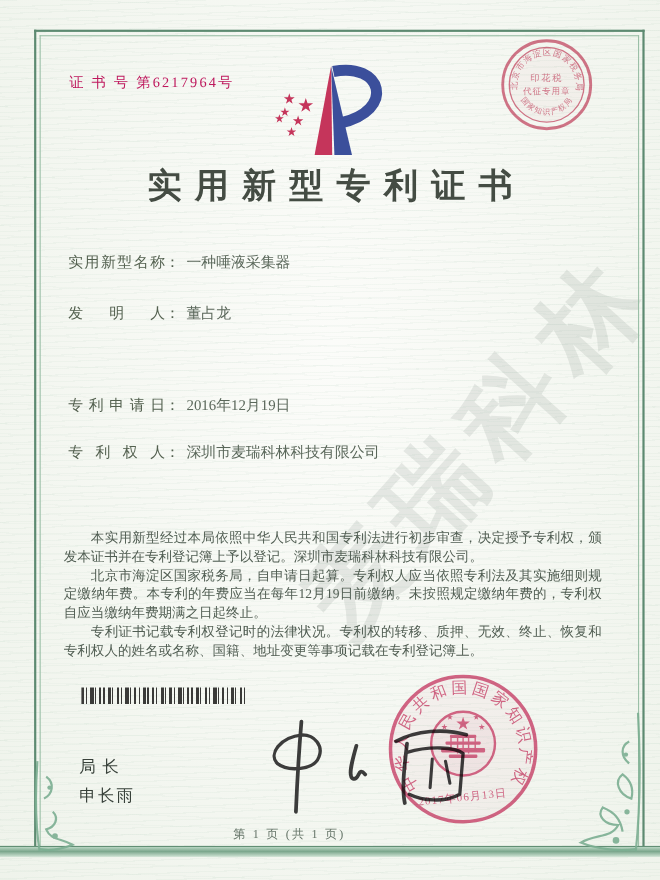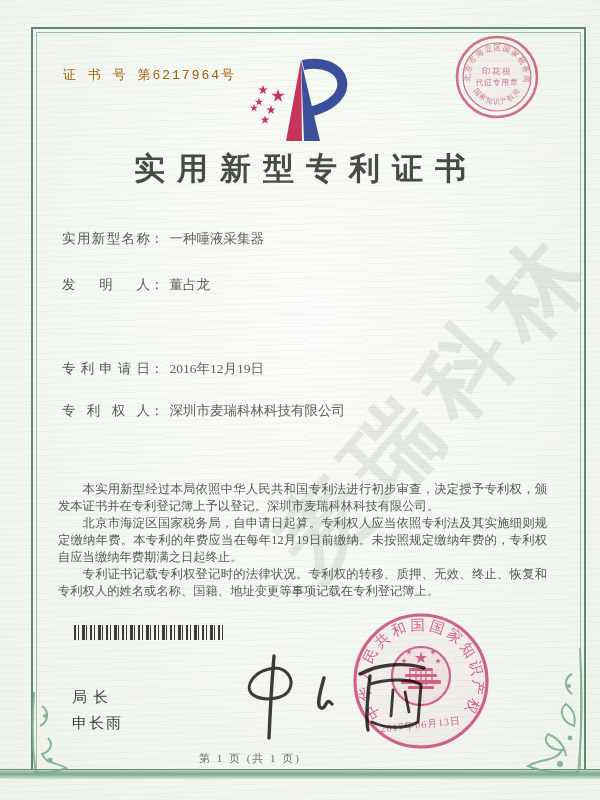--- a/index.html
+++ b/index.html
@@ -14,42 +14,42 @@
   .watermark{position:absolute;left:292px;top:500px;z-index:1;white-space:nowrap;
     transform:rotate(-48deg);transform-origin:0 50%;
     font-size:92px;letter-spacing:14px;color:rgba(95,108,98,0.13);font-weight:bold;}
   .frame{position:absolute;left:31px;top:27px;width:551px;height:741px;z-index:2;
     border:2px solid #5d8a71;border-bottom:none;}
   .frame-inner{position:absolute;left:3px;top:3px;right:3px;bottom:0;
     border:1px solid #9bbfa7;border-bottom:none;}
   .bottom-band{position:absolute;left:0;top:769px;width:600px;height:9px;z-index:2;
     background:linear-gradient(180deg,#b9d6c3 0,#7ca78d 45%,#cfe3d4 100%);
     border-top:1px solid #628f75;}
-  .cert-no{position:absolute;left:63px;top:66px;z-index:3;font-size:13px;color:#a16207;letter-spacing:2px;font-family:Liberation Mono, monospace;}
+  .cert-no{position:absolute;left:63px;top:66px;z-index:3;font-size:13px;color:#be185d;letter-spacing:2px;}
   .logo{position:absolute;left:243px;top:54px;z-index:3;}
   .title{position:absolute;left:0;top:148px;width:600px;z-index:3;text-align:center;
     font-size:31px;font-weight:bold;color:#444c43;letter-spacing:12px;text-indent:12px;font-family:Liberation Mono, monospace;}
   .field{position:absolute;left:62px;z-index:3;font-size:13.5px;color:#53604f;white-space:nowrap;}
   .flabel{display:inline-block;width:88px;text-align:justify;text-align-last:justify;}
   .fcolon{display:inline-block;margin-right:6px;}
   .fvalue{color:#5a675a;}
   .paras{position:absolute;left:58px;top:481px;width:489px;z-index:3;
     font-size:12.3px;line-height:17px;color:#505d52;text-align:justify;}
   .paras p{margin:0;text-indent:2em;}
   .barcode{position:absolute;left:74px;top:625px;width:149px;height:15px;z-index:3;filter:blur(0.4px);
     background:repeating-linear-gradient(90deg,#3a3a38 0 2px,transparent 2px 4px,#3a3a38 4px 5px,
       transparent 5px 8px,#3a3a38 8px 11px,transparent 11px 12px,#3a3a38 12px 13px,transparent 13px 16px);}
   .director{position:absolute;left:72px;top:688px;z-index:3;font-size:15px;color:#38413a;
     font-family:Liberation Mono, monospace;}
   .director .lbl{letter-spacing:6px;display:block;}
   .director .nm{display:block;margin-top:7px;letter-spacing:2px;}
   .signature{position:absolute;left:228px;top:652px;z-index:3;}
   .big-seal{position:absolute;left:348px;top:608px;z-index:4;mix-blend-mode:multiply;opacity:0.88;}
   .tax-stamp{position:absolute;left:453px;top:33px;z-index:4;mix-blend-mode:multiply;opacity:0.8;}
-  .page-footer{position:absolute;left:0;top:751px;width:500px;z-index:3;text-align:center;
+  .page-footer{position:absolute;left:13px;top:751px;width:500px;z-index:3;text-align:center;
     font-size:11px;color:#667569;letter-spacing:2px;}
   .corner{position:absolute;z-index:3;}
   .corner.br{right:14px;bottom:22px;}
   .corner.bl{left:30px;bottom:24px;}
   svg text{font-family:"Liberation Serif","DejaVu Serif",serif;}
 </style>
 </head>
 <body>
 
 <div class="page">

